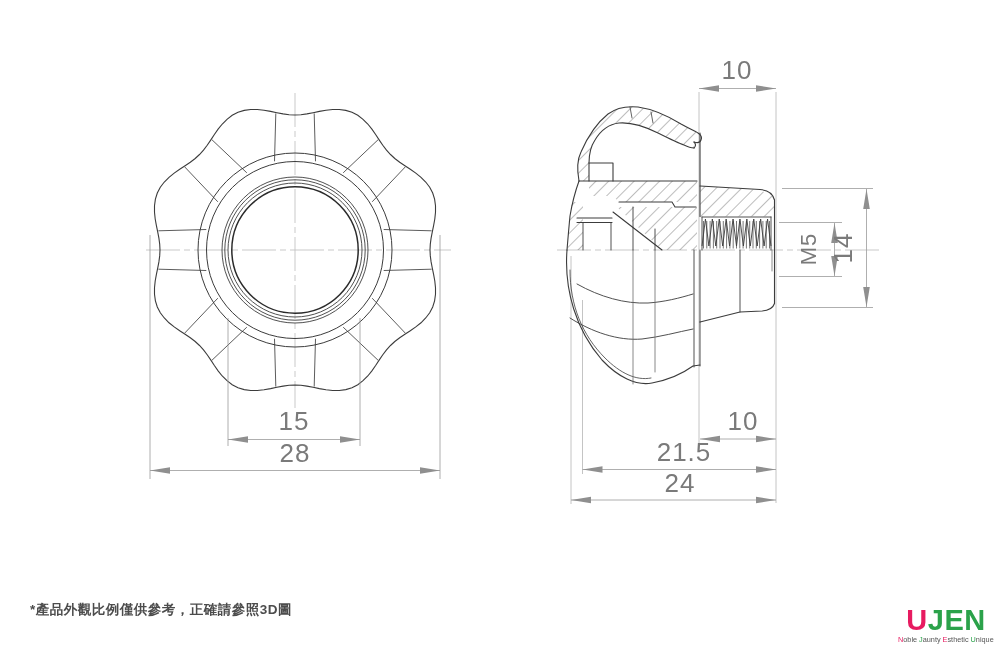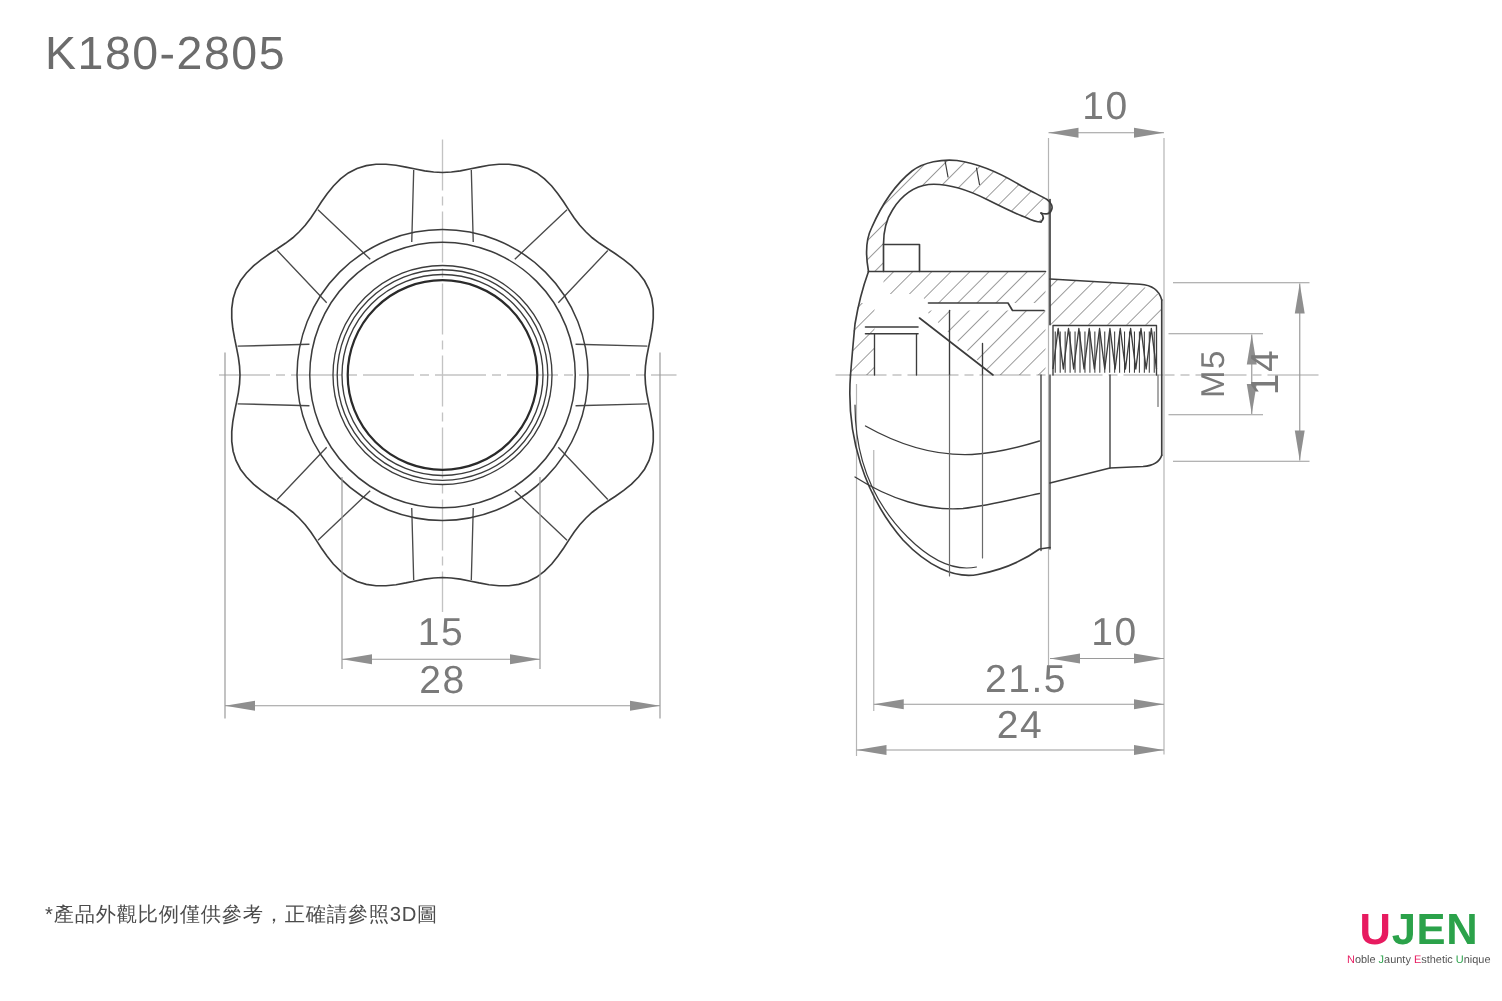--- a/index.html
+++ b/index.html
@@ -1,42 +1,41 @@
 <!DOCTYPE html>
 <html><head>
 <meta charset="utf-8">
 <style>
   html,body{margin:0;padding:0;background:#ffffff;}
   #stage{position:relative;width:1001px;height:667px;background:#ffffff;overflow:hidden;
          font-family:"Liberation Sans", sans-serif;}
   #title{position:absolute;left:30px;top:18px;font-size:31px;font-weight:400;
          color:#6c6c6c;letter-spacing:1px;}
   #drawing{position:absolute;left:0;top:0;}
-  #footer{position:absolute;left:30px;top:601px;color:#4c4c4c;}
+  #footer{position:absolute;left:30px;top:601px;color:#4c4c4c;font-weight:bold;}
   #note-zh{font-size:13.5px;letter-spacing:0.5px;}
   #note-en{font-size:12.5px;margin-top:3px;color:#555;}
   #logo{position:absolute;left:898px;top:606px;width:96px;text-align:center;line-height:1;}
   #logo .brand{font-size:29px;font-weight:bold;letter-spacing:0.5px;}
   #logo .tag{margin-top:1px;font-size:7.3px;color:#555;white-space:nowrap;letter-spacing:0;}
   #logo .tag span{display:inline-block;margin-right:2px;}
   .u-mag{color:#e71b60;}
   .u-grn{color:#2ba24a;}
   .lw0::first-letter{color:#e71b60;}
   .lw1::first-letter{color:#2ba24a;}
   .lw2::first-letter{color:#e71b60;}
   .lw3::first-letter{color:#2ba24a;}
   .dimtxt{font-family:"Liberation Sans",sans-serif;font-size:26px;fill:#7a7a7a;letter-spacing:1px;}
   .dimtxt-s{font-family:"Liberation Sans",sans-serif;font-size:22px;fill:#7a7a7a;letter-spacing:1px;}
 </style>
 </head>
 <body>
 
 <div id="stage">
 
-  <div id="title">K180-2805</div>
 
   <svg id="drawing" width="1001" height="667" viewBox="0 0 1001 667">
     <defs>
       <pattern id="hatch" width="9" height="9" patternUnits="userSpaceOnUse" patternTransform="rotate(45)">
         <line x1="0" y1="0" x2="0" y2="9" stroke="#5a5a5a" stroke-width="0.8"></line>
       </pattern>
       <path id="arr" d="M0,0 L-20,-3.3 L-20,3.3 Z"></path>
     </defs>
 
     <g>

